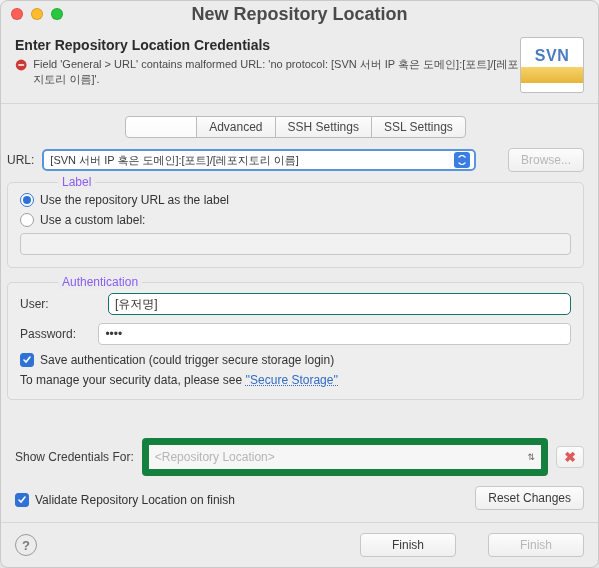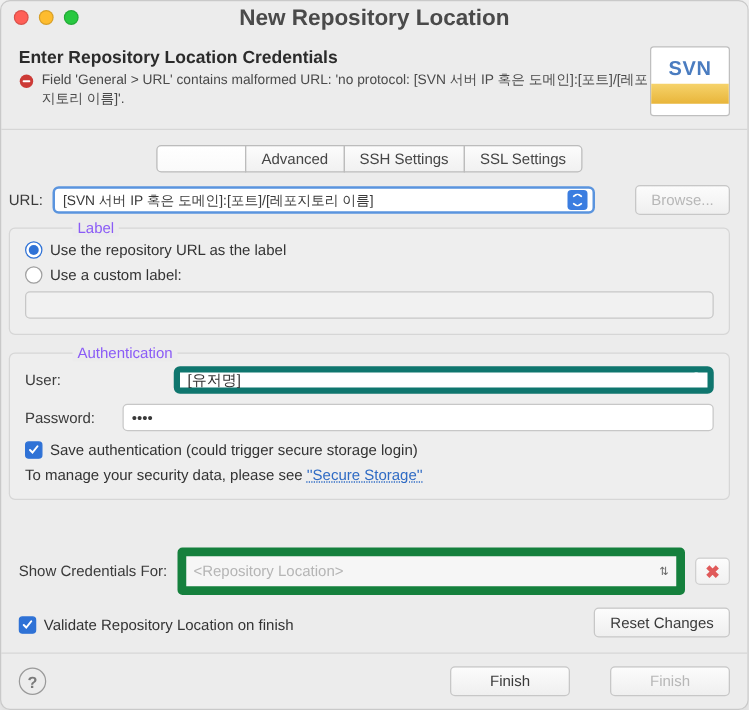--- a/index.html
+++ b/index.html
@@ -146,27 +146,26 @@
 .textinput {
   height: 22px; border: 1px solid #c7c7c7; border-radius: 4px;
   background: #fff; padding: 0 6px; font-size: 12px; color: #3a3a3a;
   width: 100%;
 }
 .textinput.readonly { background: #f1f1f1; }
 .form-row { display: flex; align-items: center; gap: 22px; margin-bottom: 8px; }
 .form-row .label { width: 66px; }
 .combo-plain {
   flex: 1; height: 22px;
-  border: 5px solid #0f766e;
+  border: 1px solid #0f766e;
   border-radius: 5px;
   background: #fff;
   display: flex; align-items: center;
   padding: 0 4px 0 6px;
   font-size: 12px;
-  margin-left: 31px;
 }
 .check-row { display: flex; align-items: center; gap: 6px; font-size: 12px; margin-top: 4px; }
 .checkbox {
   width: 14px; height: 14px; border-radius: 3px;
   border: 1px solid #2f72d6; background: #2f72d6;
   display: flex; align-items: center; justify-content: center;
 }
 .link { color: #2f6bc4; text-decoration: underline dotted; }
 .lower { padding: 10px 14px 0 14px; }
 .cred-row { display: flex; align-items: center; gap: 8px; margin-bottom: 10px; }

